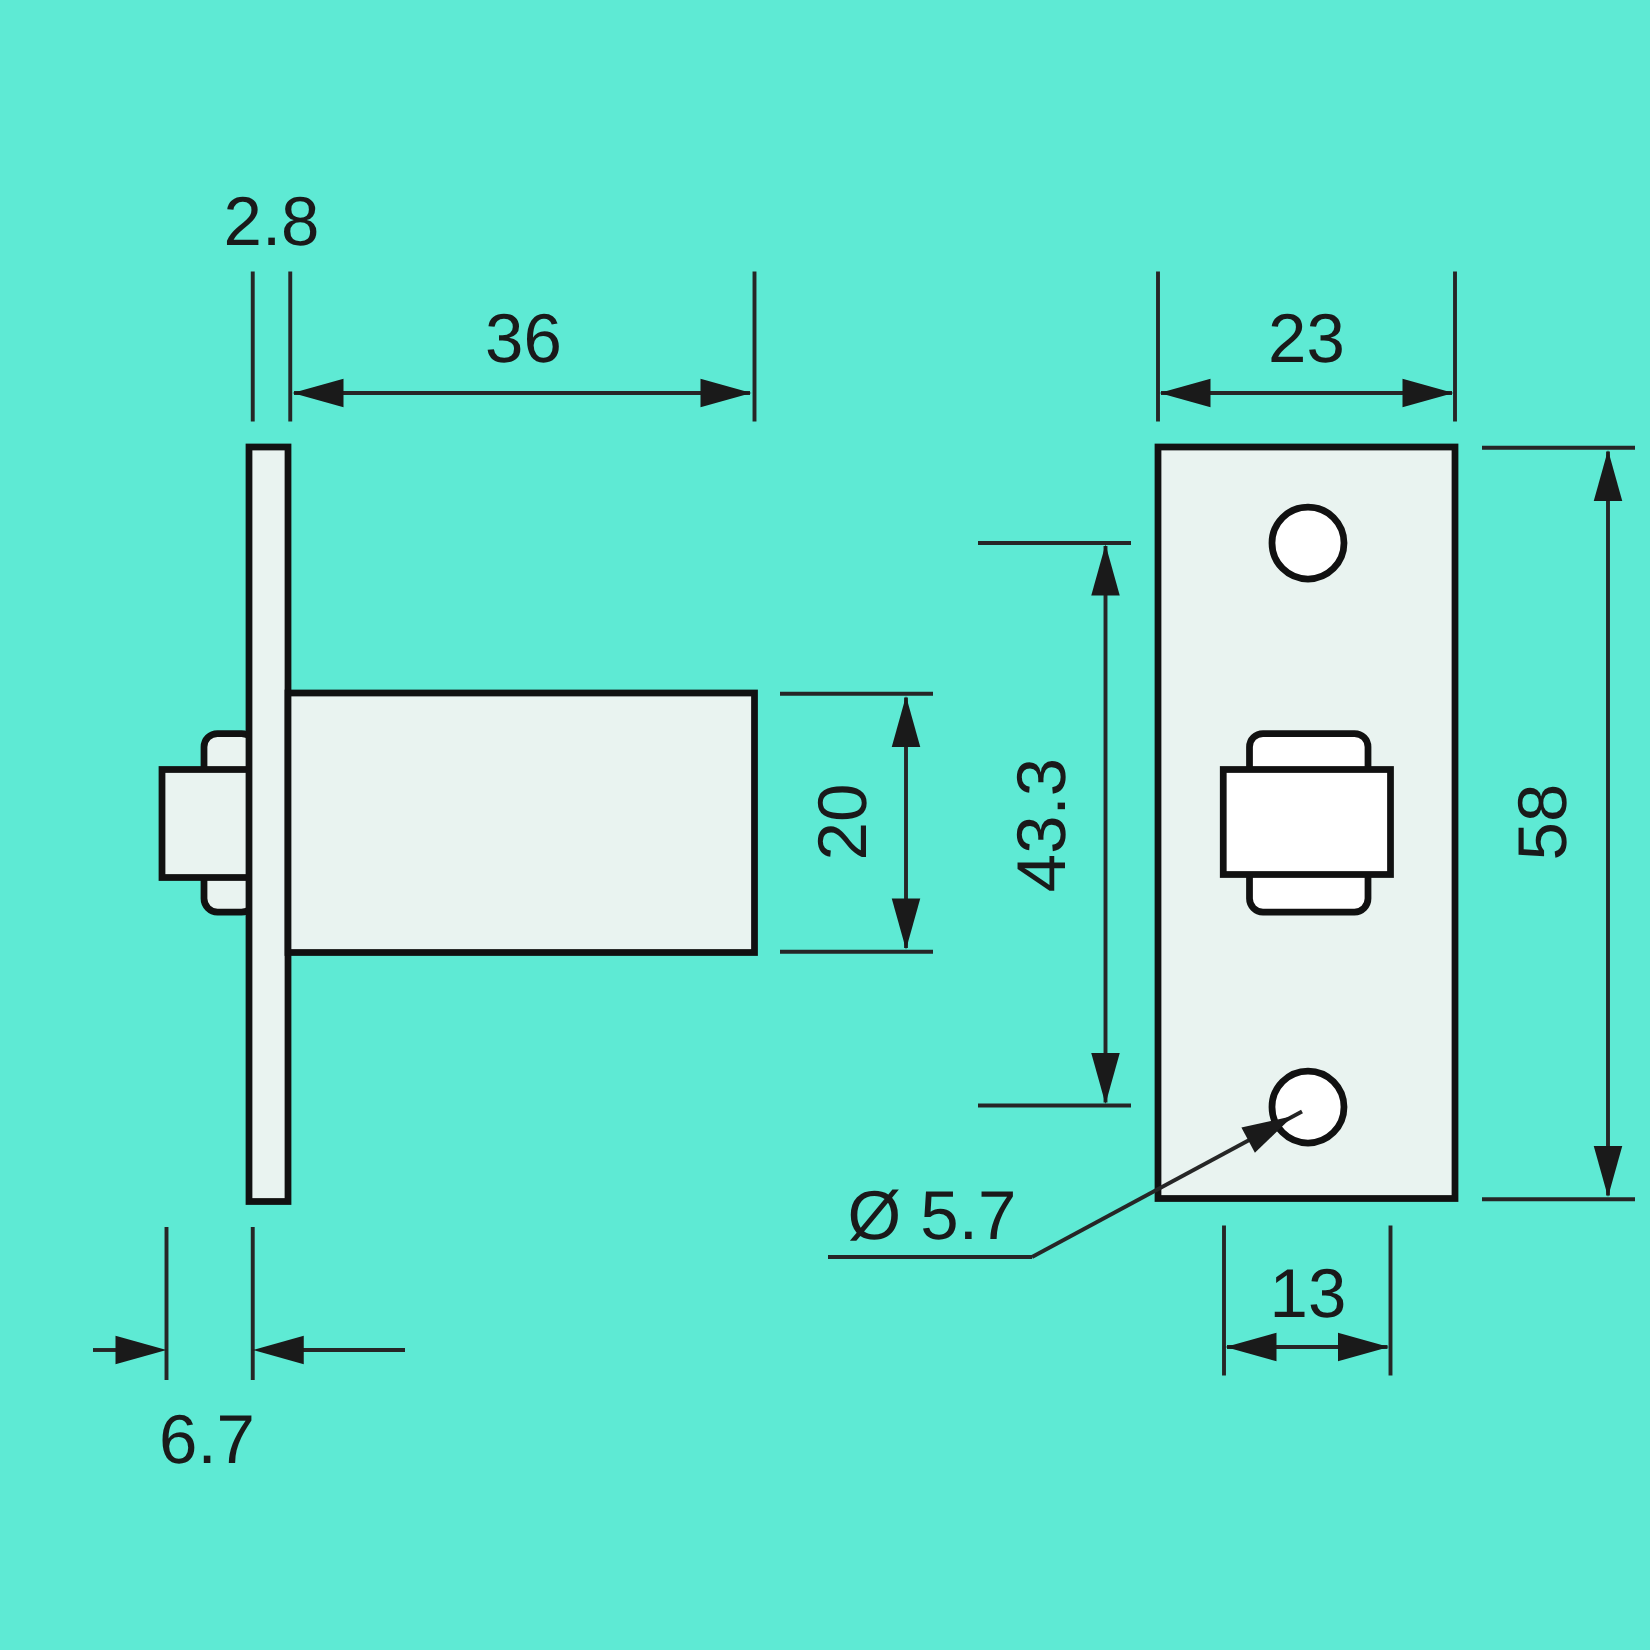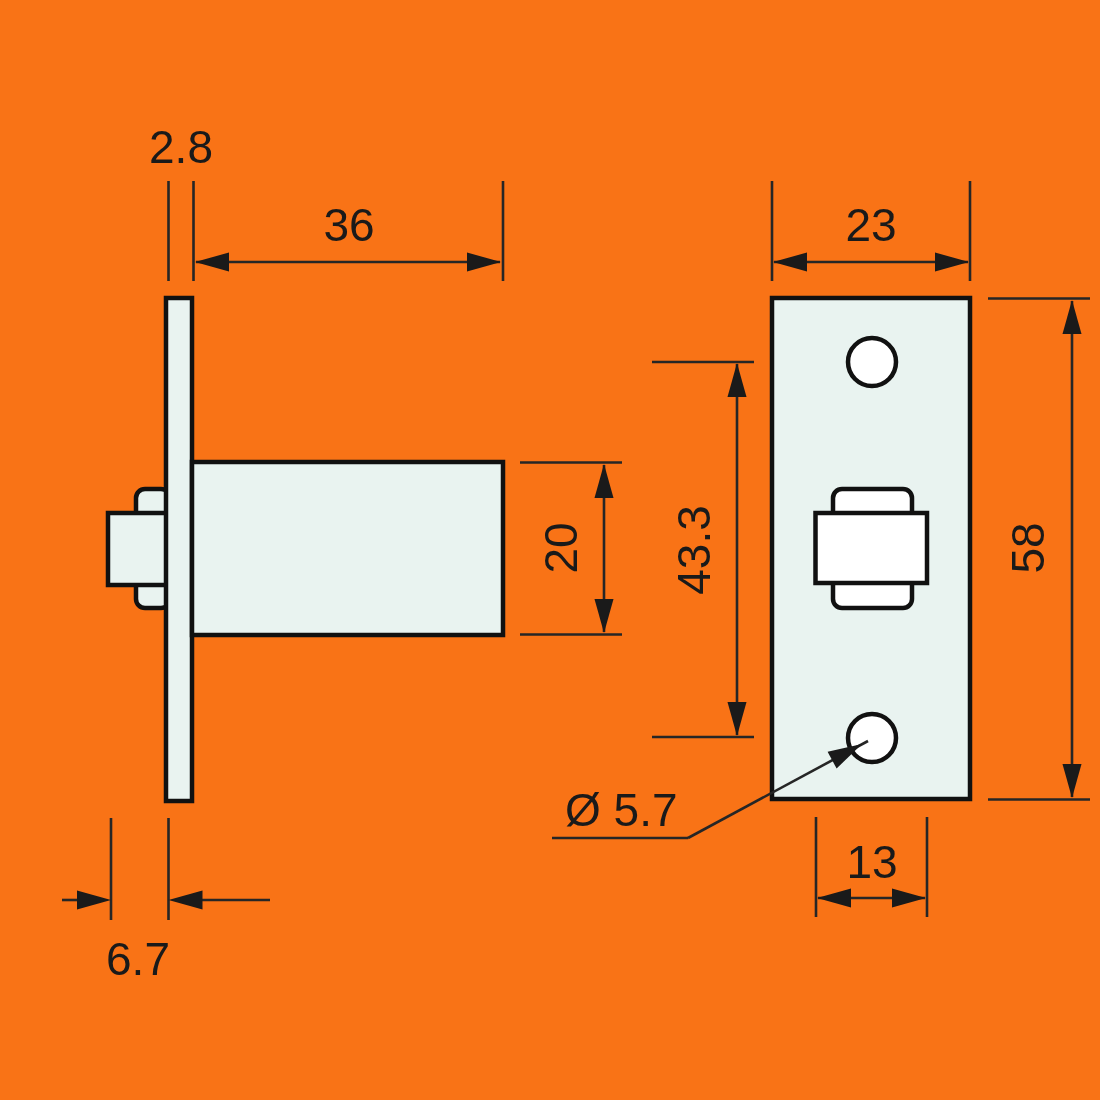--- a/index.html
+++ b/index.html
@@ -3,21 +3,21 @@
 <meta charset="utf-8">
 <style>
   html, body {
     margin: 0;
     padding: 0;
     background: #ffffff;
   }
   .stage {
     width: 1100px;
     height: 1100px;
-    background: #f97316;
+    background: #5eead4;
     position: relative;
   }
   svg { display: block; }
   .part {
     fill: #e9f3f0;
     stroke: #111111;
     stroke-width: 4.5;
     stroke-linejoin: miter;
   }
   .cutout {

